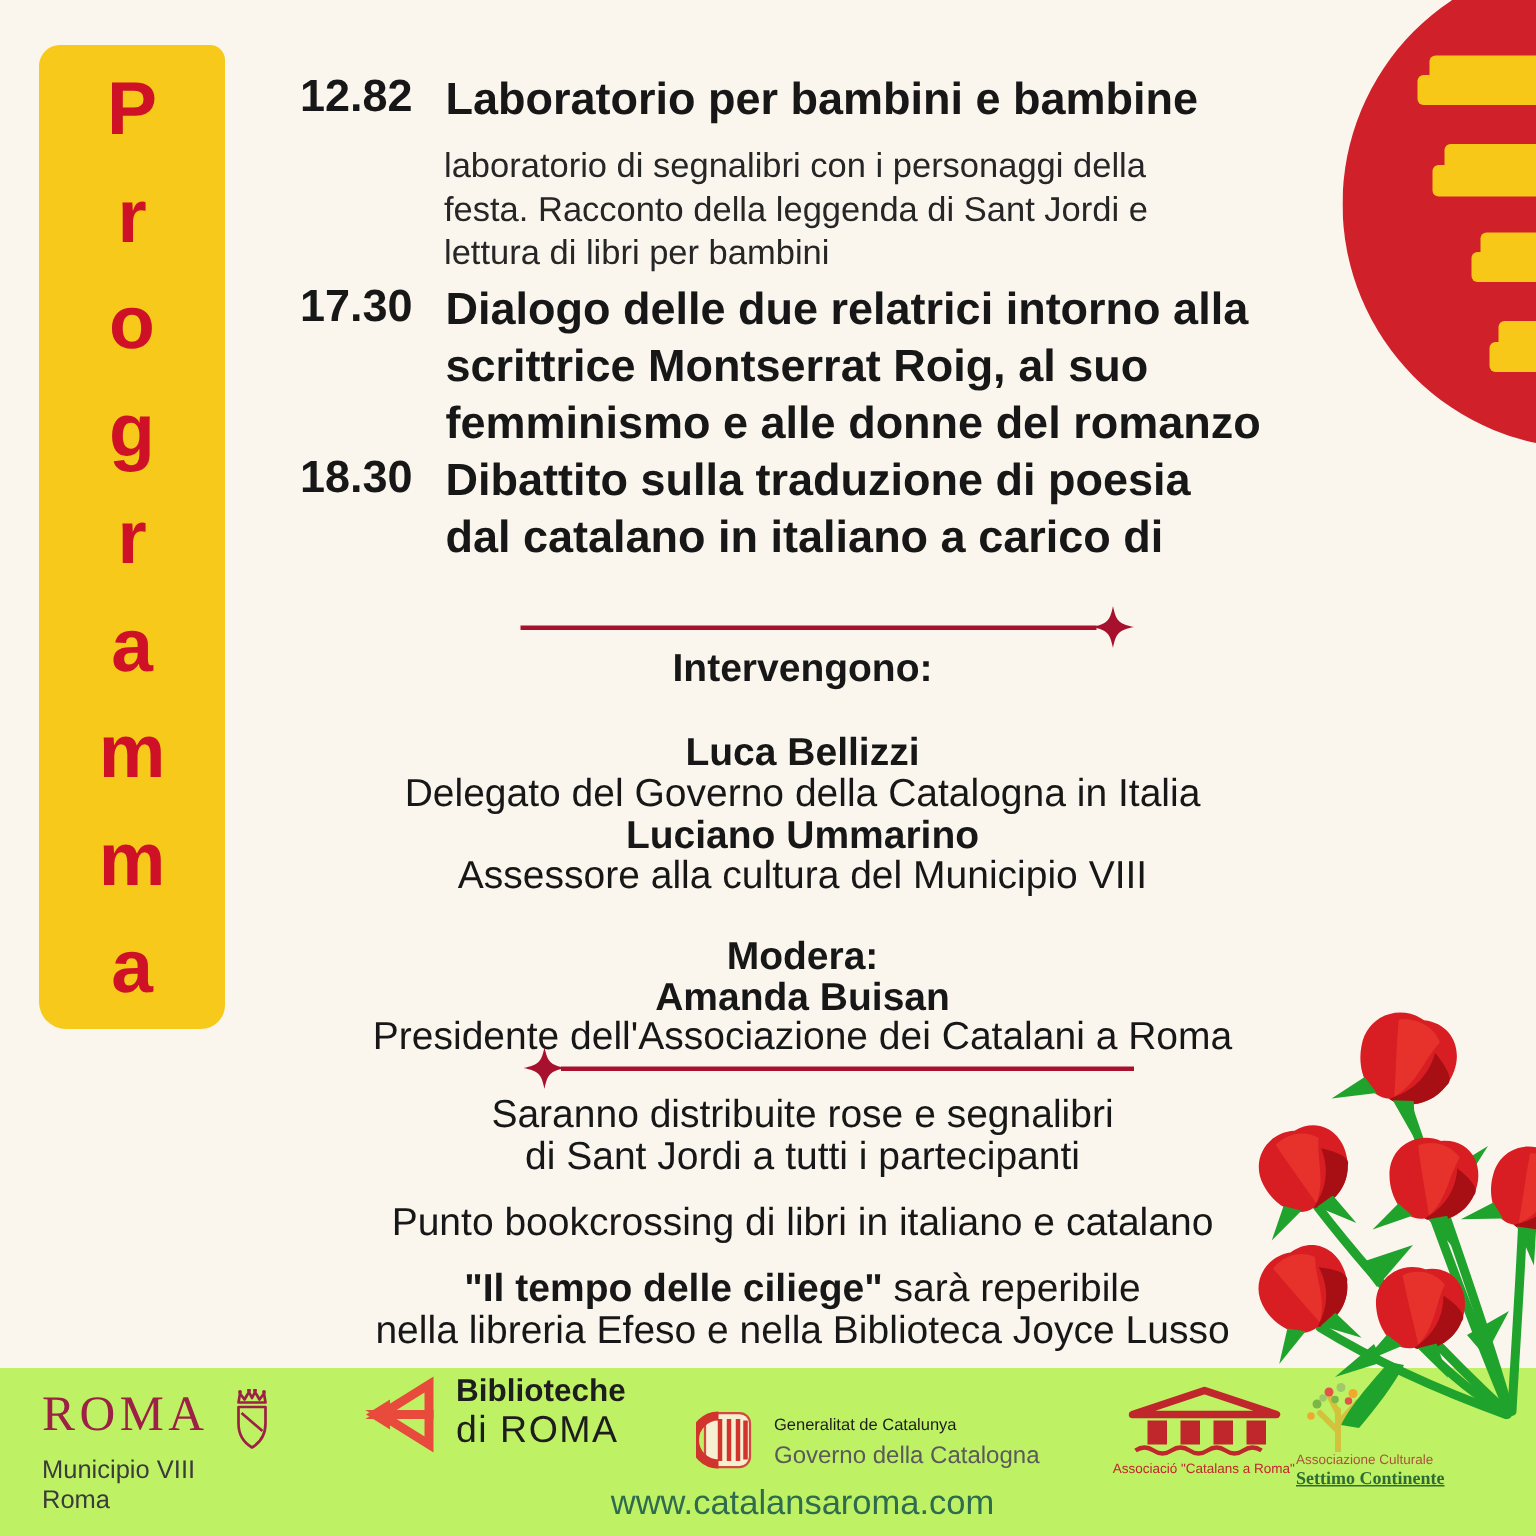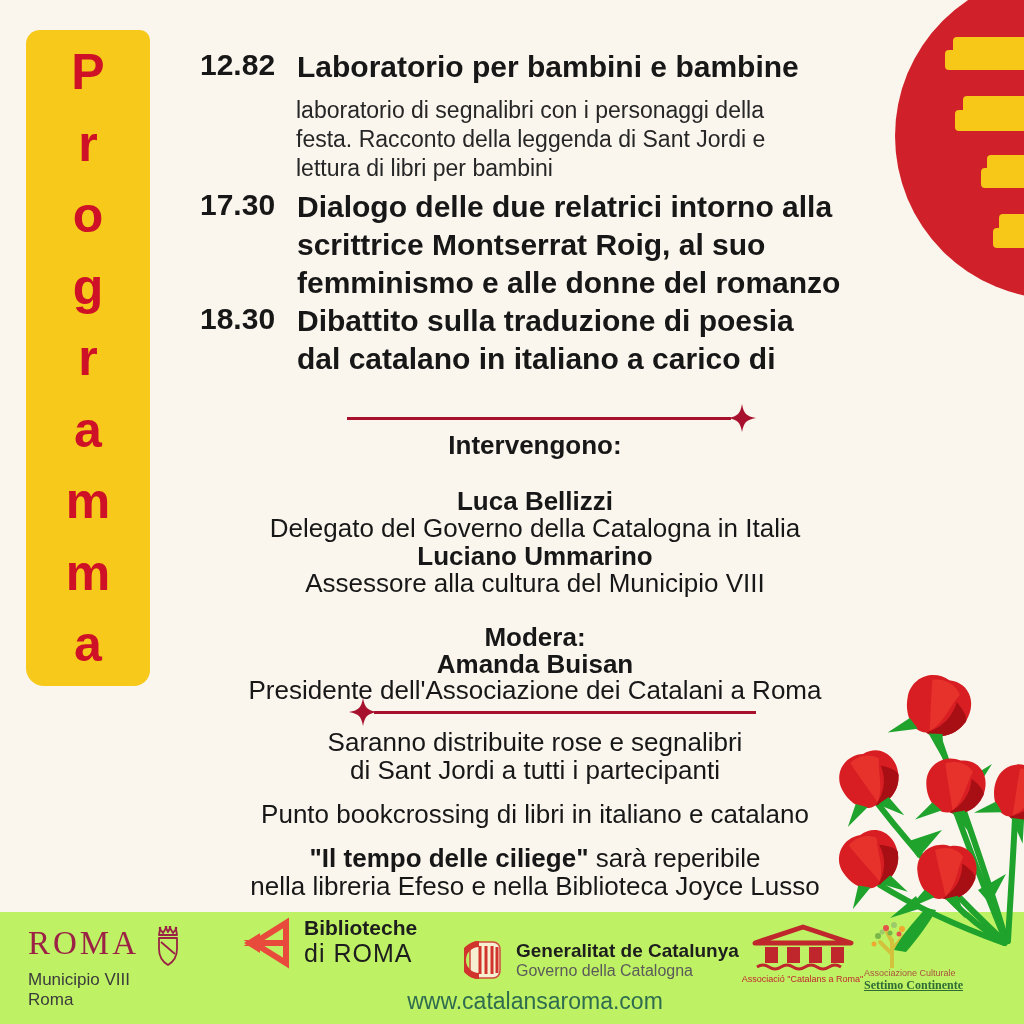--- a/index.html
+++ b/index.html
@@ -41,21 +41,21 @@
   .footer{
     position:absolute;left:0;top:912px;width:1024px;height:112px;background:#bef264;
   }
   .roma-title{
     font-family:"Liberation Serif",serif;font-size:33px;color:#9B2245;
     letter-spacing:3px;line-height:34px;
   }
   .roma-sub{font-size:17px;color:#3b3b3b;line-height:20px;}
   .bib-line1{font-size:21px;font-weight:600;color:#1d1d1d;line-height:24px;}
   .bib-line2{font-size:25px;font-weight:400;color:#1d1d1d;letter-spacing:1px;line-height:27px;}
-  .gen-line1{font-size:19px;font-weight:700;color:#1d1d1d;line-height:21px;}
+  .gen-line1{font-size:11px;font-weight:400;color:#1d1d1d;line-height:21px;}
   .gen-line2{font-size:16px;font-weight:400;color:#5a5a5a;line-height:19px;}
   .tiny-red{font-size:9px;color:#C0272D;text-align:center;margin-top:2px;white-space:nowrap;}
   .settimo-cap1{font-size:9px;color:#A9543C;text-align:center;white-space:nowrap;}
   .settimo-cap2{
     font-family:"Liberation Serif",serif;font-size:12px;font-weight:700;
     color:#2E6B35;text-align:center;white-space:nowrap;text-decoration:underline;
   }
   .url{
     position:absolute;left:140px;width:790px;top:76px;text-align:center;
     font-size:23px;color:#2F6B4F;

